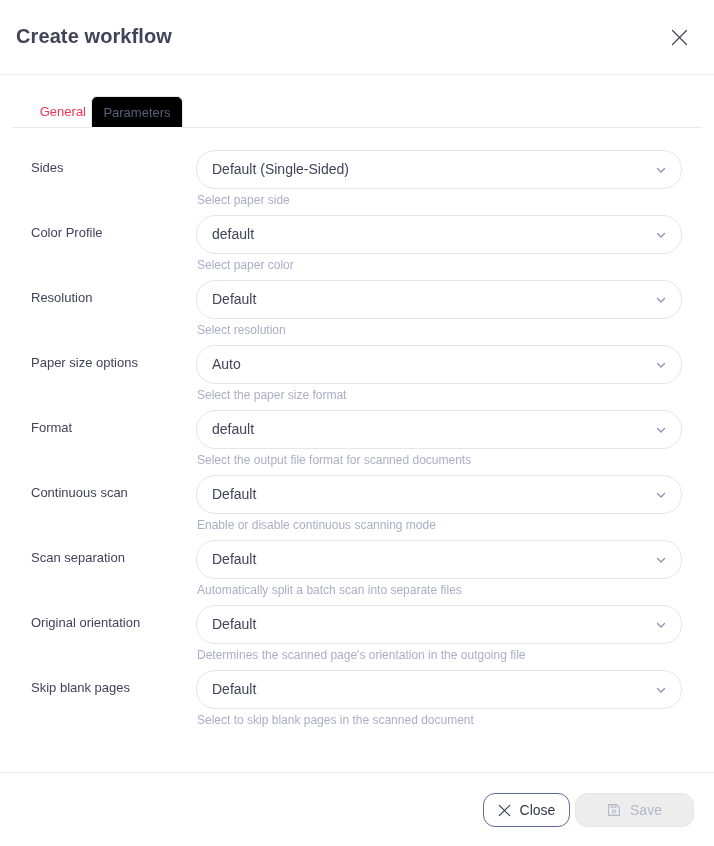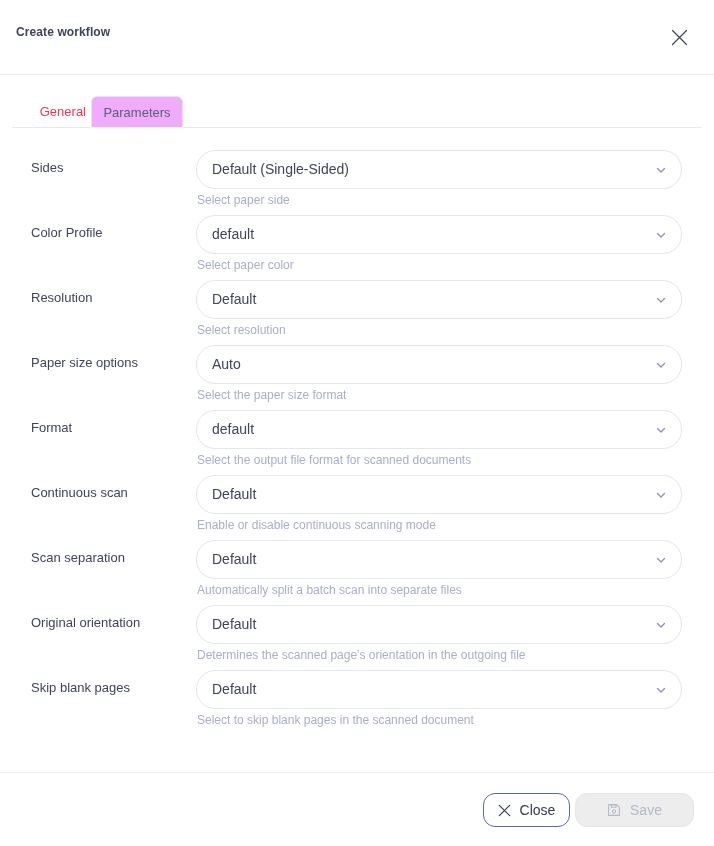--- a/index.html
+++ b/index.html
@@ -30,21 +30,21 @@
     position: relative;
     height: 75px;
     flex: 0 0 75px;
     border-bottom: 1px solid #edeef2;
     box-sizing: border-box;
   }
   .dialog-title {
     position: absolute;
     left: 16px;
     top: 25px;
-    font-size: 12px;
+    font-size: 20px;
     font-weight: bold;
     letter-spacing: 0.1px;
     color: #3f4458;
   }
   .close-x-btn {
     position: absolute;
     right: 21px;
     top: 23px;
     width: 28px;
     height: 28px;
@@ -84,21 +84,21 @@
   .tab-general {
     left: 22px;
     width: 64px;
     color: #ef3456;
     text-align: right;
   }
   .tab-parameters {
     left: 91px;
     width: 92px;
     color: #5a6077;
-    background: #f0abfc;
+    background: #000000;
     border: 1px solid #e4e6ee;
     border-bottom: 1px solid #ffffff;
     border-radius: 6px 6px 0 0;
     z-index: 2;
   }
 
   
   .dialog-body {
     position: relative;
     flex: 1 1 auto;

